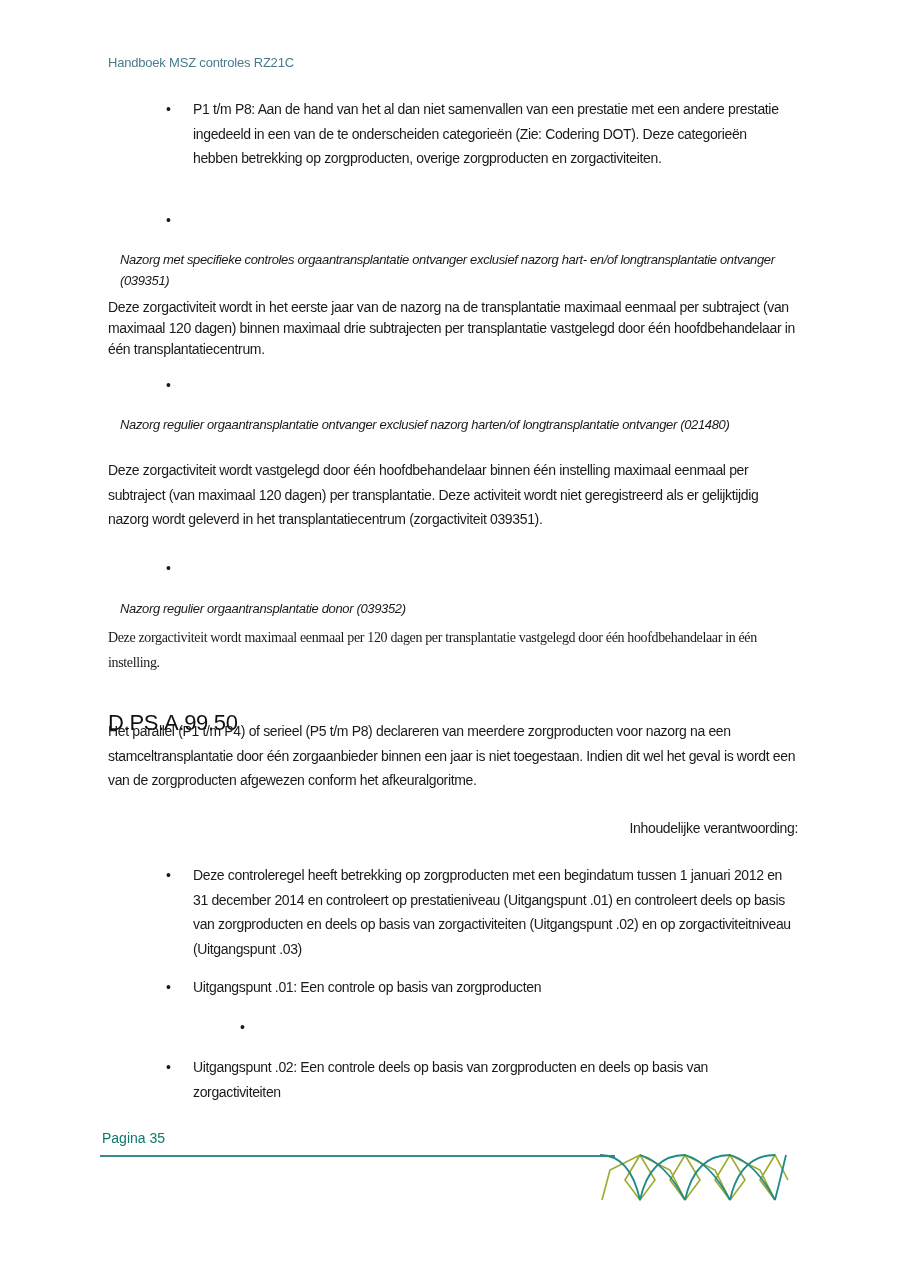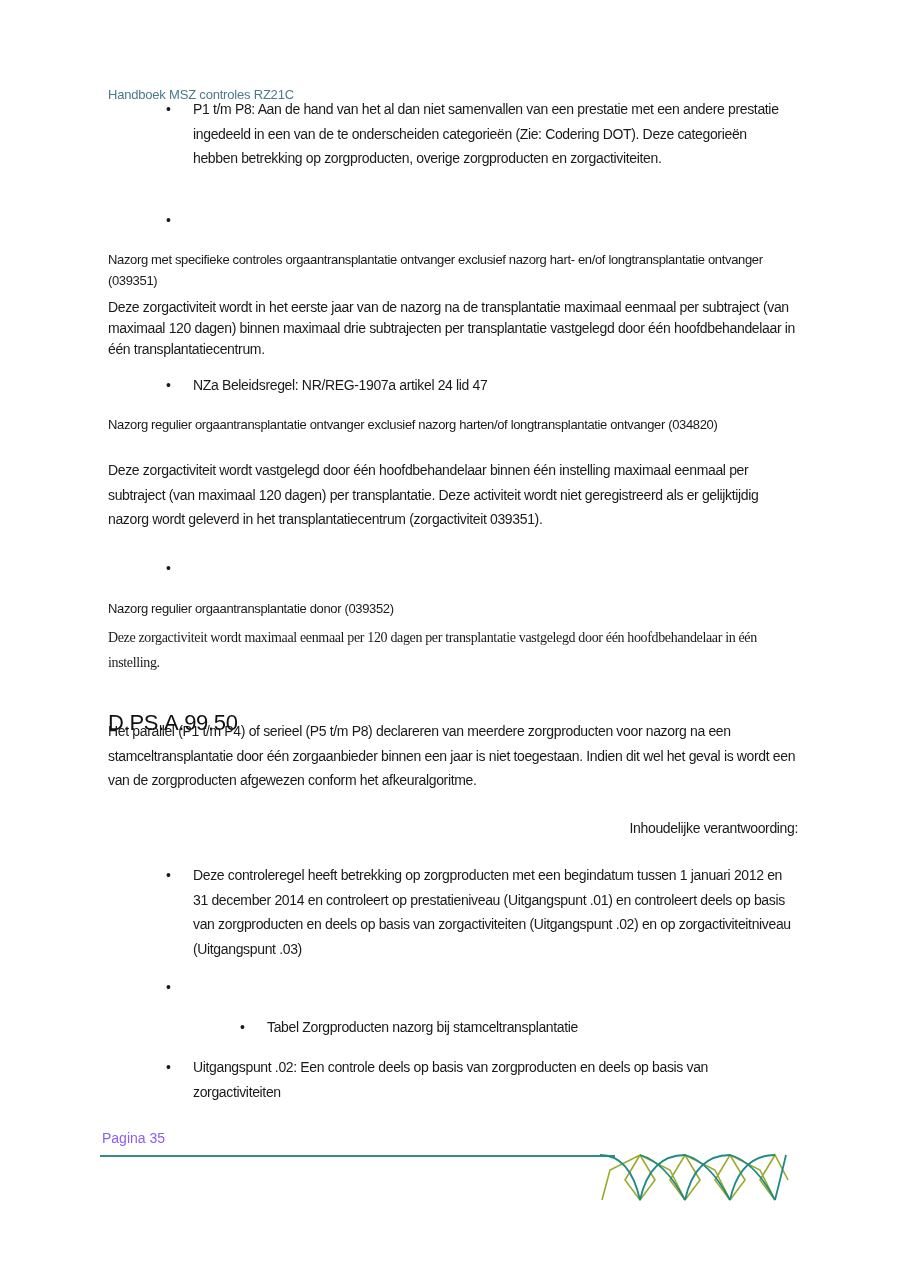--- a/index.html
+++ b/index.html
@@ -1,24 +1,24 @@
 <!DOCTYPE html>
 <html><head>
 <meta charset="utf-8">
 <style>
   html, body { margin: 0; padding: 0; background: #ffffff; }
   body { width: 900px; height: 1273px; position: relative; overflow: hidden;
          font-family: "Liberation Sans", "DejaVu Sans", sans-serif; color: #1a1a1a; }
-  .header { position: absolute; left: 108px; top: 55px; font-size: 13px; color: #4a7a8c; letter-spacing: -0.2px; margin-top: 32px; }
+  .header { position: absolute; left: 108px; top: 55px; font-size: 13px; color: #4a7a8c; letter-spacing: -0.2px; }
   .p { position: absolute; left: 108px; width: 690px; font-size: 14px; line-height: 24.5px; letter-spacing: -0.35px; }
-  .it { font-size: 13px; line-height: 21px; }
+  .it { font-style: italic; font-size: 13px; line-height: 21px; margin-left: 12px; }
   .bul { position: absolute; font-size: 14px; line-height: 24.5px; letter-spacing: -0.35px; }
   .bul .dot { position: absolute; left: -27px; top: 0; font-size: 14px; }
   .h2 { position: absolute; left: 108px; top: 710px; font-size: 22px; letter-spacing: -0.3px; color: #111; }
-  .footer-label { position: absolute; left: 102px; top: 1130px; font-size: 14px; color: #8b5cf6; }
+  .footer-label { position: absolute; left: 102px; top: 1130px; font-size: 14px; color: #0f766e; }
   .footer-line { position: absolute; left: 100px; top: 1155px; width: 515px; height: 0; border-top: 2px solid #3a8a8a; }
   .logo { position: absolute; left: 600px; top: 1152px; }
 </style>
 </head>
 <body>
 
 <div class="header">Handboek MSZ controles RZ21C</div>
 
 <div class="bul" style="left:193px; top:97px; width:600px;">
   <span class="dot">•</span>
@@ -27,24 +27,23 @@
 
 <div class="bul" style="left:193px; top:208px; width:600px;">
   <span class="dot">•</span>
 </div>
 
 <div class="p it" style="top:249px;">Nazorg met specifieke controles orgaantransplantatie ontvanger exclusief nazorg hart- en/of longtransplantatie ontvanger (039351)</div>
 <div class="p" style="top:288px; line-height:21px;margin-top:9px;">Deze zorgactiviteit wordt in het eerste jaar van de nazorg na de transplantatie maximaal eenmaal per subtraject (van maximaal 120 dagen) binnen maximaal drie subtrajecten per transplantatie vastgelegd door één hoofdbehandelaar in één transplantatiecentrum.</div>
 
 <div class="bul" style="left:193px; top:373px; width:600px;">
   <span class="dot">•</span>
-  <span>NZa Beleidsregel:  NR/REG-1907a artikel 24 lid 47</span>
 </div>
 
-<div class="p it" style="top:414px; line-height:22px;">Nazorg regulier orgaantransplantatie ontvanger exclusief nazorg harten/of longtransplantatie ontvanger (034820)</div>
+<div class="p it" style="top:414px; line-height:22px;">Nazorg regulier orgaantransplantatie ontvanger exclusief nazorg harten/of longtransplantatie ontvanger (021480)</div>
 <div class="p" style="top:458px;">Deze zorgactiviteit wordt vastgelegd door één hoofdbehandelaar binnen één instelling maximaal eenmaal per subtraject (van maximaal 120 dagen) per transplantatie. Deze activiteit wordt niet geregistreerd als er gelijktijdig nazorg wordt geleverd in het transplantatiecentrum (zorgactiviteit 039351).</div>
 
 <div class="bul" style="left:193px; top:556px; width:600px;">
   <span class="dot">•</span>
 </div>
 
 <div class="p it" style="top:598px;">Nazorg regulier orgaantransplantatie donor (039352)</div>
 <div class="p" style="top:626px;font-family:Liberation Serif, serif;">Deze zorgactiviteit wordt maximaal eenmaal per 120 dagen per transplantatie vastgelegd door één hoofdbehandelaar in één instelling.</div>
 
 <div class="h2">D.PS.A.99.50</div>
@@ -53,25 +52,25 @@
 
 <div class="p" style="top:816px;text-align:right;">Inhoudelijke verantwoording:</div>
 
 <div class="bul" style="left:193px; top:863px; width:600px;">
   <span class="dot">•</span>
   <span>Deze controleregel heeft betrekking op zorgproducten met een begindatum tussen 1 januari 2012 en 31 december 2014 en controleert op prestatieniveau (Uitgangspunt .01)  en controleert deels op basis van zorgproducten en deels op basis van zorgactiviteiten (Uitgangspunt .02) en op zorgactiviteitniveau (Uitgangspunt .03)</span>
 </div>
 
 <div class="bul" style="left:193px; top:975px; width:600px;">
   <span class="dot">•</span>
+  <span>Uitgangspunt .01: Een controle op basis van zorgproducten</span>
 </div>
 
 <div class="bul" style="left:267px; top:1015px; width:520px;">
   <span class="dot">•</span>
-  <span>Tabel Zorgproducten nazorg bij stamceltransplantatie</span>
 </div>
 
 <div class="bul" style="left:193px; top:1055px; width:600px;">
   <span class="dot">•</span>
   <span>Uitgangspunt .02: Een controle deels op basis van zorgproducten en deels op basis van zorgactiviteiten</span>
 </div>
 
 <div class="footer-label">Pagina 35</div>
 <div class="footer-line"></div>
 

